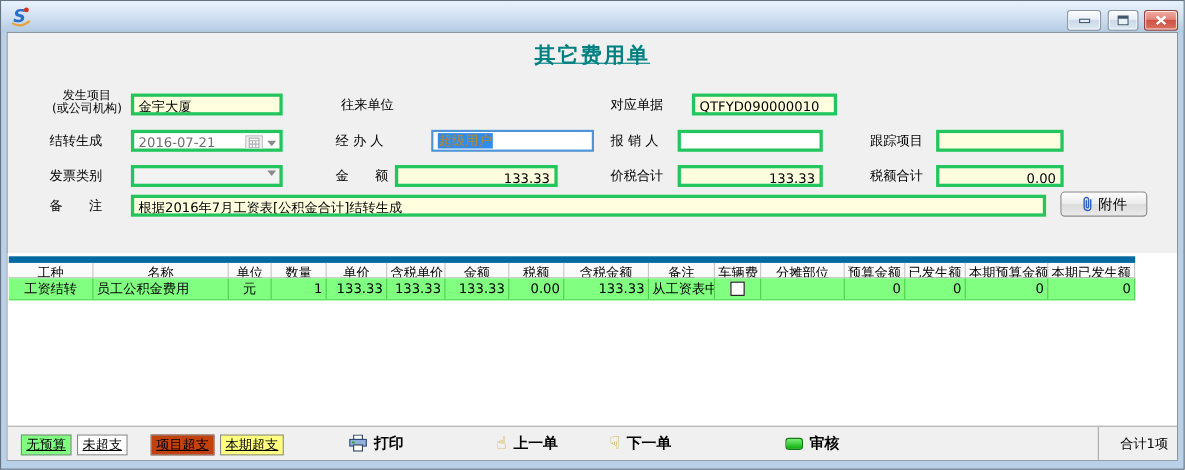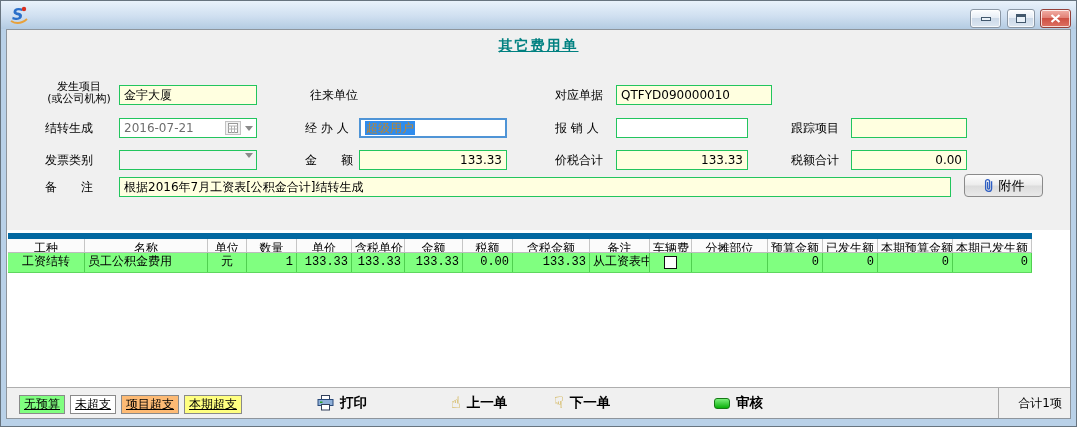--- a/index.html
+++ b/index.html
@@ -22,66 +22,66 @@
   .wbtn.close { left:1039px; width:31px; border-color:#94413a;
     background:linear-gradient(#f2b0a7,#e28176 45%,#ce5043 50%,#dd7163); }
   .glyph-min { width:10px; height:4px; background:#e9f1f8; border:1px solid #42586d; }
   .glyph-max { width:10px; height:9px; border:1px solid #42586d; border-top-width:3px; background:#e9f1f8; }
 
   
   .client { position:absolute; left:5px; right:5px; top:28px; bottom:7px;
     background:#f0f0f0; border:1px solid #8e959c; }
 
   .form-title { position:absolute; left:0; right:0; top:7px; text-align:center;
-    color:#008080; font-size:14px; font-weight:bold; text-decoration:underline;
+    color:#008080; font-size:19px; font-weight:bold; text-decoration:underline;
     letter-spacing:2px; }
 
   .lbl { position:absolute; height:20px; line-height:20px; white-space:pre; }
   .lbl2 { position:absolute; text-align:center; line-height:12px; font-size:11px; }
   .fld { position:absolute; height:20px; line-height:18px; padding:0 4px;
-    border:1px solid #22c55e; background:#fff; overflow:hidden; white-space:nowrap; }
+    border:3px solid #22c55e; background:#fff; overflow:hidden; white-space:nowrap; }
   .fld.yellow { background:#ffffe0; }
   .fld.cream  { background:#fffff4; }
   .fld.num { text-align:right; }
   .fld.disabled { background:#fff; color:#6e6e6e; }
   .fld.combo { background:#f3f3f3; }
-  .fld.focus { border:2px solid #4f94d6; line-height:16px; }
+  .fld.focus { border:2px solid #4f94d6; line-height:16px;margin-left:33px; }
   .sel-text { background:#2f8ced; color:#c2862a; padding:0 1px; }
   .arrow-down { width:0; height:0; border-left:4px solid transparent;
     border-right:4px solid transparent; border-top:5px solid #8a8a8a; }
   .date-tools { position:absolute; right:3px; top:2px; display:flex; align-items:center; gap:4px; }
   .cal-btn { width:16px; height:14px; background:#f1f1f1; border:1px solid #c2c2c2;
     display:flex; align-items:center; justify-content:center; }
 
   .attach-btn { position:absolute; left:957px; top:144px; width:79px; height:23px;
     border:1px solid #8a8a8a; border-radius:4px; cursor:pointer;
     background:linear-gradient(#fdfdfd,#ececec 48%,#dcdcdc 52%,#e9e9e9);
     display:flex; align-items:center; justify-content:center; gap:5px; font-size:13px; }
 
   
   .table-area { position:absolute; left:0; right:0; top:200px; height:157px; background:#fff; }
   .grid-row { position:absolute; left:1px; display:flex; height:20px; }
   .grid-row.head { top:3px; background:#fbfbfb; border-top:6px solid #0369a1; border-bottom:1px solid #bdbdbd; }
   .grid-row.data { top:23px; background:#80ff80; border-bottom:1px solid #5fd75f; }
   .cell { height:100%; line-height:19px; padding:0 3px; overflow:hidden; white-space:nowrap; }
   .head .cell { border-right:1px solid #c6c6c6; text-align:center; }
-  .data .cell { border-right:1px solid #50d050;font-family:Liberation Mono, monospace; }
+  .data .cell { border-right:1px solid #50d050; }
   .c0{width:77px}.c1{width:123px}.c2{width:39px}.c3{width:50px}.c4{width:55px}
   .c5{width:53px}.c6{width:58px}.c7{width:50px}.c8{width:77px}.c9{width:60px}
   .c10{width:42px}.c11{width:76px}.c12{width:55px}.c13{width:55px}.c14{width:75px}.c15{width:79px}
   .al{text-align:left}.ar{text-align:right}.ac{text-align:center}
   .cb { width:13px; height:13px; background:#fff; border:1px solid #111; margin:3px auto 0; }
 
   
   .footer { position:absolute; left:0; right:0; top:357px; bottom:0;
     background:#f0f0f0; border-top:1px solid #aeaeae; }
   .legend { position:absolute; left:12px; top:7px; display:flex; gap:5px; }
   .chip { height:19px; line-height:17px; padding:0 4px; border:1px solid #8a8a8a;text-decoration:underline; }
   .chip.g { background:#80ff80; } .chip.w { background:#ffffff; }
-  .chip.r { background:#fdba74; } .chip.y { background:#ffff80; }
+  .chip.r { background:#c2410c;margin-left:16px; } .chip.y { background:#ffff80; }
   .act { position:absolute; top:6px; display:flex; align-items:center; gap:6px;
     font-weight:bold; font-size:13.5px; cursor:pointer; }
   .act.print { left:310px; } .act.prev { left:444px; } .act.next { left:547px; } .act.audit { left:695px;padding-left:12px; }
   .hand { font-size:16px; color:#c9a227; line-height:18px; }
   .audit-ic { width:16px; height:11px; border-radius:3px; border:1px solid #157a15;
     background:linear-gradient(#7bef7b,#0ab00a); }
   .total-cell { position:absolute; left:991px; right:0; top:0; bottom:0;
     border-left:1px solid #a8a8a8; display:flex; align-items:center;
     justify-content:flex-end; padding-right:8px; }
 </style>
@@ -115,21 +115,21 @@
 
     <div class="lbl2" style="left:30px; top:51px; width:84px;">
       <span>发生项目</span><br>
       <span>(或公司机构)</span>
     </div>
     <div class="fld yellow" style="left:112px; top:55px; width:138px;">金宇大厦</div>
 
     <div class="lbl" style="left:303px; top:55px;">往来单位</div>
 
     <div class="lbl" style="left:548px; top:55px;">对应单据</div>
-    <div class="fld yellow" style="left:609px; top:55px; width:156px;">QTFYD090000010</div>
+    <div class="fld yellow" style="left:622px; top:55px; width:132px;">QTFYD090000010</div>
 
     <div class="lbl" style="left:38px; top:88px;">结转生成</div>
     <div class="fld disabled" style="left:112px; top:88px; width:138px;">
       <span>2016-07-21</span>
       <span class="date-tools">
         <span class="cal-btn">
           <svg width="10" height="10">
               <rect x="0.5" y="0.5" width="9" height="9" fill="#fff" stroke="#9a9a9a"></rect>
           <path d="M0 3 h10 M3.5 3 v7 M6.5 3 v7 M0 6 h10" stroke="#b0b0b0" stroke-width="1"></path>
             </svg>

